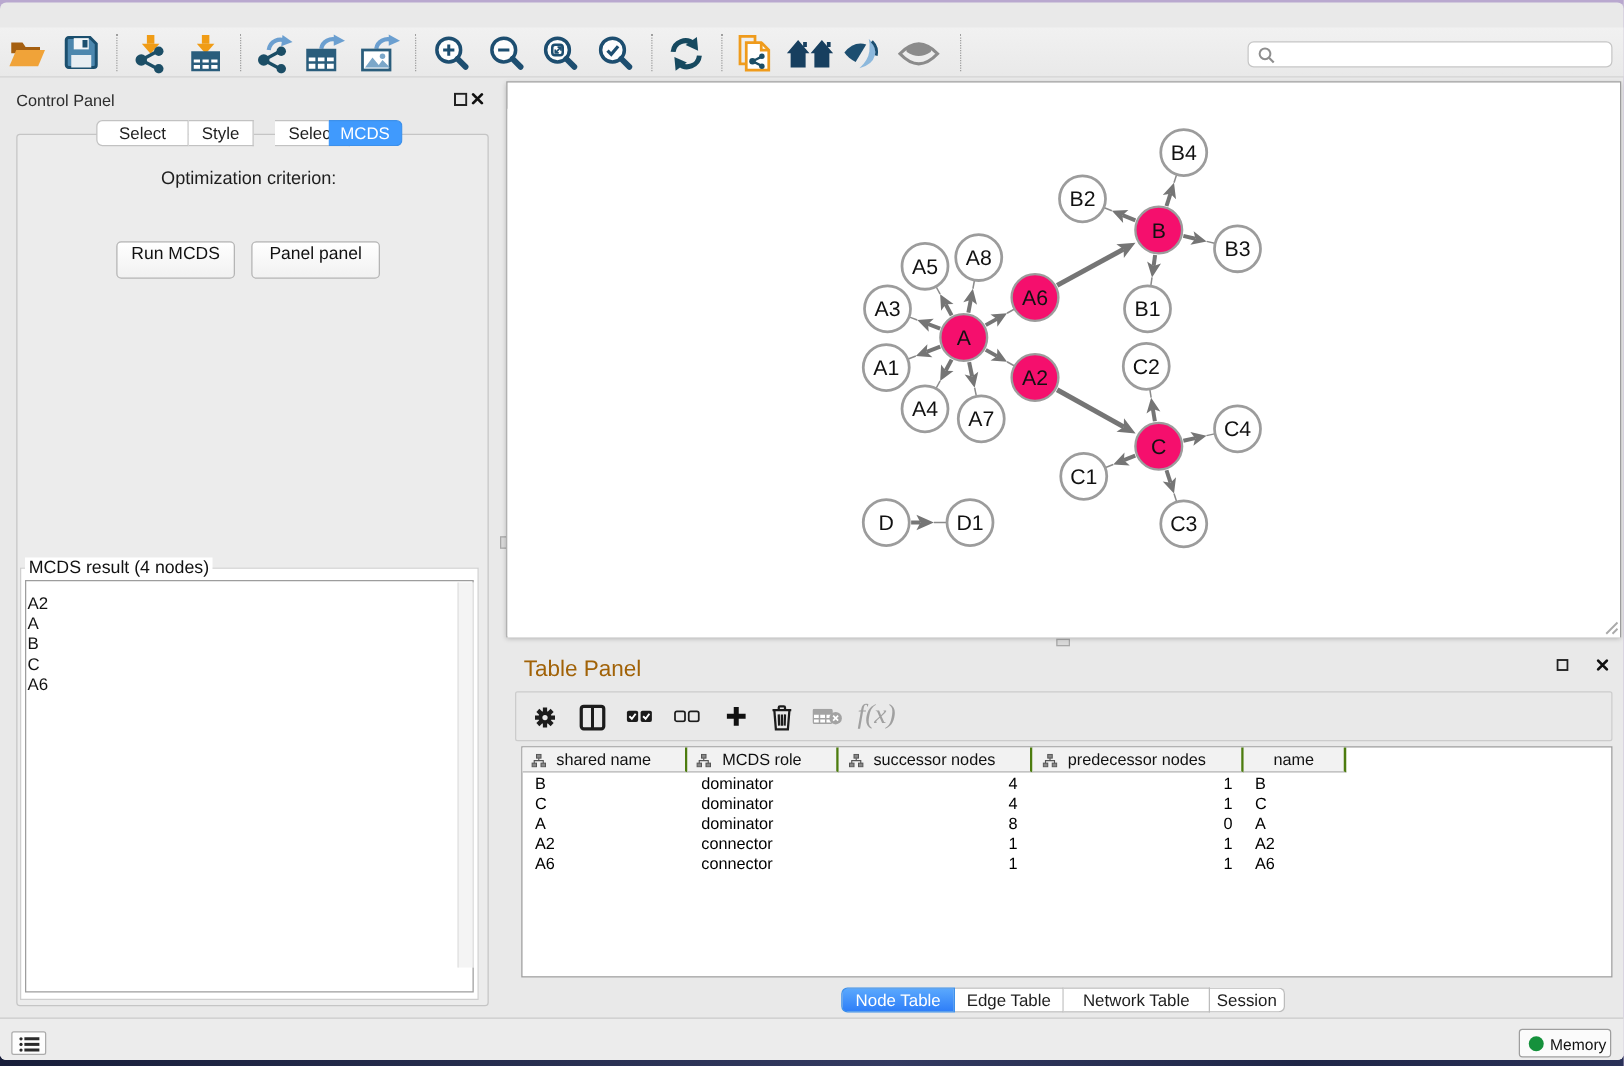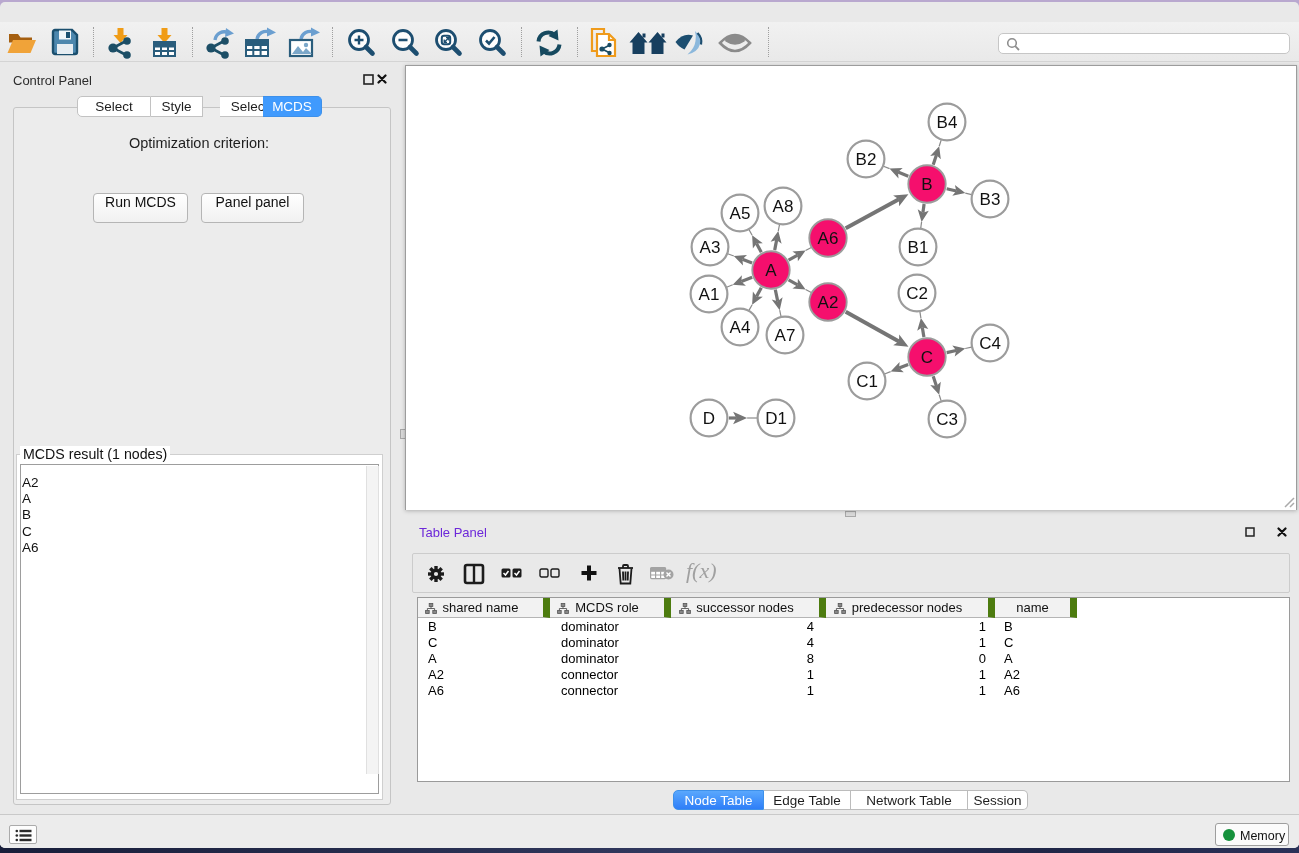--- a/index.html
+++ b/index.html
@@ -26,24 +26,24 @@
 .btn{position:absolute;height:30px;background:linear-gradient(180deg,#ffffff,#f1f1f1);border:1px solid #b5b5b5;border-radius:4px;font-size:14px;color:#111;text-align:center;line-height:16px}
 #mcds-box{position:absolute;left:16px;top:452px;width:367px;height:346px;background:#fff;border:1px solid #cfcfcf}
 #mcds-tb{position:absolute;left:3px;top:9px;width:359px;height:330px;border:1px solid #9d9d9d}
 #mcds-title{position:absolute;left:3px;top:-9px;background:#fff;padding:0 3px;font-size:14.2px;color:#111}
 #mcds-list{position:absolute;left:5px;top:20px;font-size:13.5px;color:#111;line-height:16.2px}
 #mcds-scroll{position:absolute;right:3px;top:11px;width:13px;height:308px;background:#f4f4f4;border-left:1px solid #e0e0e0;border-right:1px solid #e0e0e0}
 #gwin{position:absolute;left:405px;top:63px;width:892px;height:445px;background:#fff;border:1px solid #9c9c9c;box-shadow:0 1px 4px rgba(0,0,0,.25)}
 #gtitle{position:absolute;left:0;top:0;width:100%;height:20px;background:linear-gradient(180deg,#f4f4f4,#d8d8d8);border-bottom:1px solid #b5b5b5}
 #gtitle-text{position:absolute;left:0;top:3px;width:100%;text-align:center;font-size:13px;font-weight:bold;color:#333}
 #graph{position:absolute;left:0px;top:21px;width:890px;height:423px;background:#fff}
-#tp-title{position:absolute;left:419px;top:523px;font-size:13px;color:#6d28d9}
+#tp-title{position:absolute;left:419px;top:523px;font-size:18px;color:#a16207}
 #tp-toolbar{position:absolute;left:412px;top:551px;width:878px;height:40px;background:#e9e9e9;border:1px solid #cccccc;border-radius:2px}
 #tp-table{position:absolute;left:417px;top:595px;width:873px;height:185px;background:#fff;border:1px solid #9a9a9a}
-.th{position:absolute;top:0;height:20px;background:#f2f2f2;border-right:7px solid #4d7c0f;border-bottom:1px solid #b5b5b5;font-size:13px;color:#111;text-align:center;line-height:20px}
+.th{position:absolute;top:0;height:20px;background:#f2f2f2;border-right:2px solid #4d7c0f;border-bottom:1px solid #b5b5b5;font-size:13px;color:#111;text-align:center;line-height:20px}
 .td{position:absolute;height:16px;font-size:13px;color:#000;line-height:16px;white-space:nowrap}
 #tp-tabs{position:absolute;left:0;top:788px;height:20px}
 .btab{position:absolute;top:0;height:20px;background:#fff;border:1px solid #bcbcbc;border-left:none;font-size:13.5px;color:#1e1e1e;text-align:center;line-height:19px}
 .btab.first{border-left:1px solid #bcbcbc;border-radius:5px 0 0 5px}
 .btab.last{border-radius:0 5px 5px 0}
 .btab.sel{background:linear-gradient(180deg,#5aa8fd,#2e7ef8);border-color:#3d90ea;color:#fff}
 #statusbar{position:absolute;left:0;top:812px;width:1299px;height:34px;background:#ececec;border-top:1px solid #c9c9c9}
 #listbtn{position:absolute;left:9px;top:10px;width:28px;height:19px;background:#fdfdfd;border:1px solid #ababab;border-radius:2px}
 #membtn{position:absolute;left:1215px;top:8px;width:74px;height:23px;background:#fbfbfb;border:1px solid #9e9e9e;border-radius:3px}
 </style></head><body>
@@ -179,21 +179,21 @@
  <div class="tab" style="left:151px;width:52px">Style</div>
  <div class="tab" style="left:220px;width:60px">Select</div>
  <div class="tab sel last" style="left:263px;width:59px">MCDS</div>
 </div>
 <div id="cp-box"></div>
 <div id="opt-label">Optimization criterion:</div>
 <div class="btn" style="left:93px;top:191px;width:95px">Run MCDS</div>
 <div class="btn" style="left:201px;top:191px;width:103px">Panel panel</div>
 <div id="mcds-box">
  <div id="mcds-tb"></div>
- <div id="mcds-title">MCDS result (1 nodes)</div>
+ <div id="mcds-title">MCDS result (4 nodes)</div>
  <div id="mcds-list">A2<br>A<br>B<br>C<br>A6</div>
  <div id="mcds-scroll"></div>
 </div>
 <div style="position:absolute;left:400px;top:427px;width:6px;height:10px;background:#d9d9d9;border:1px solid #a8a8a8"></div>
 <div style="position:absolute;left:845px;top:509px;width:11px;height:6px;background:#d9d9d9;border:1px solid #a8a8a8"></div>
 <div id="gwin">
  <div id="graph">
 <svg width="890" height="423" viewBox="0 0 890 423" style="position:absolute;left:0;top:0">
             <line x1="326.7" y1="197.8" x2="320.6" y2="200.2" stroke="#8a8a8a" stroke-width="1.2"></line>
             <line x1="346.2" y1="190.3" x2="335.3" y2="194.5" stroke="#757575" stroke-width="3.2"></line>

